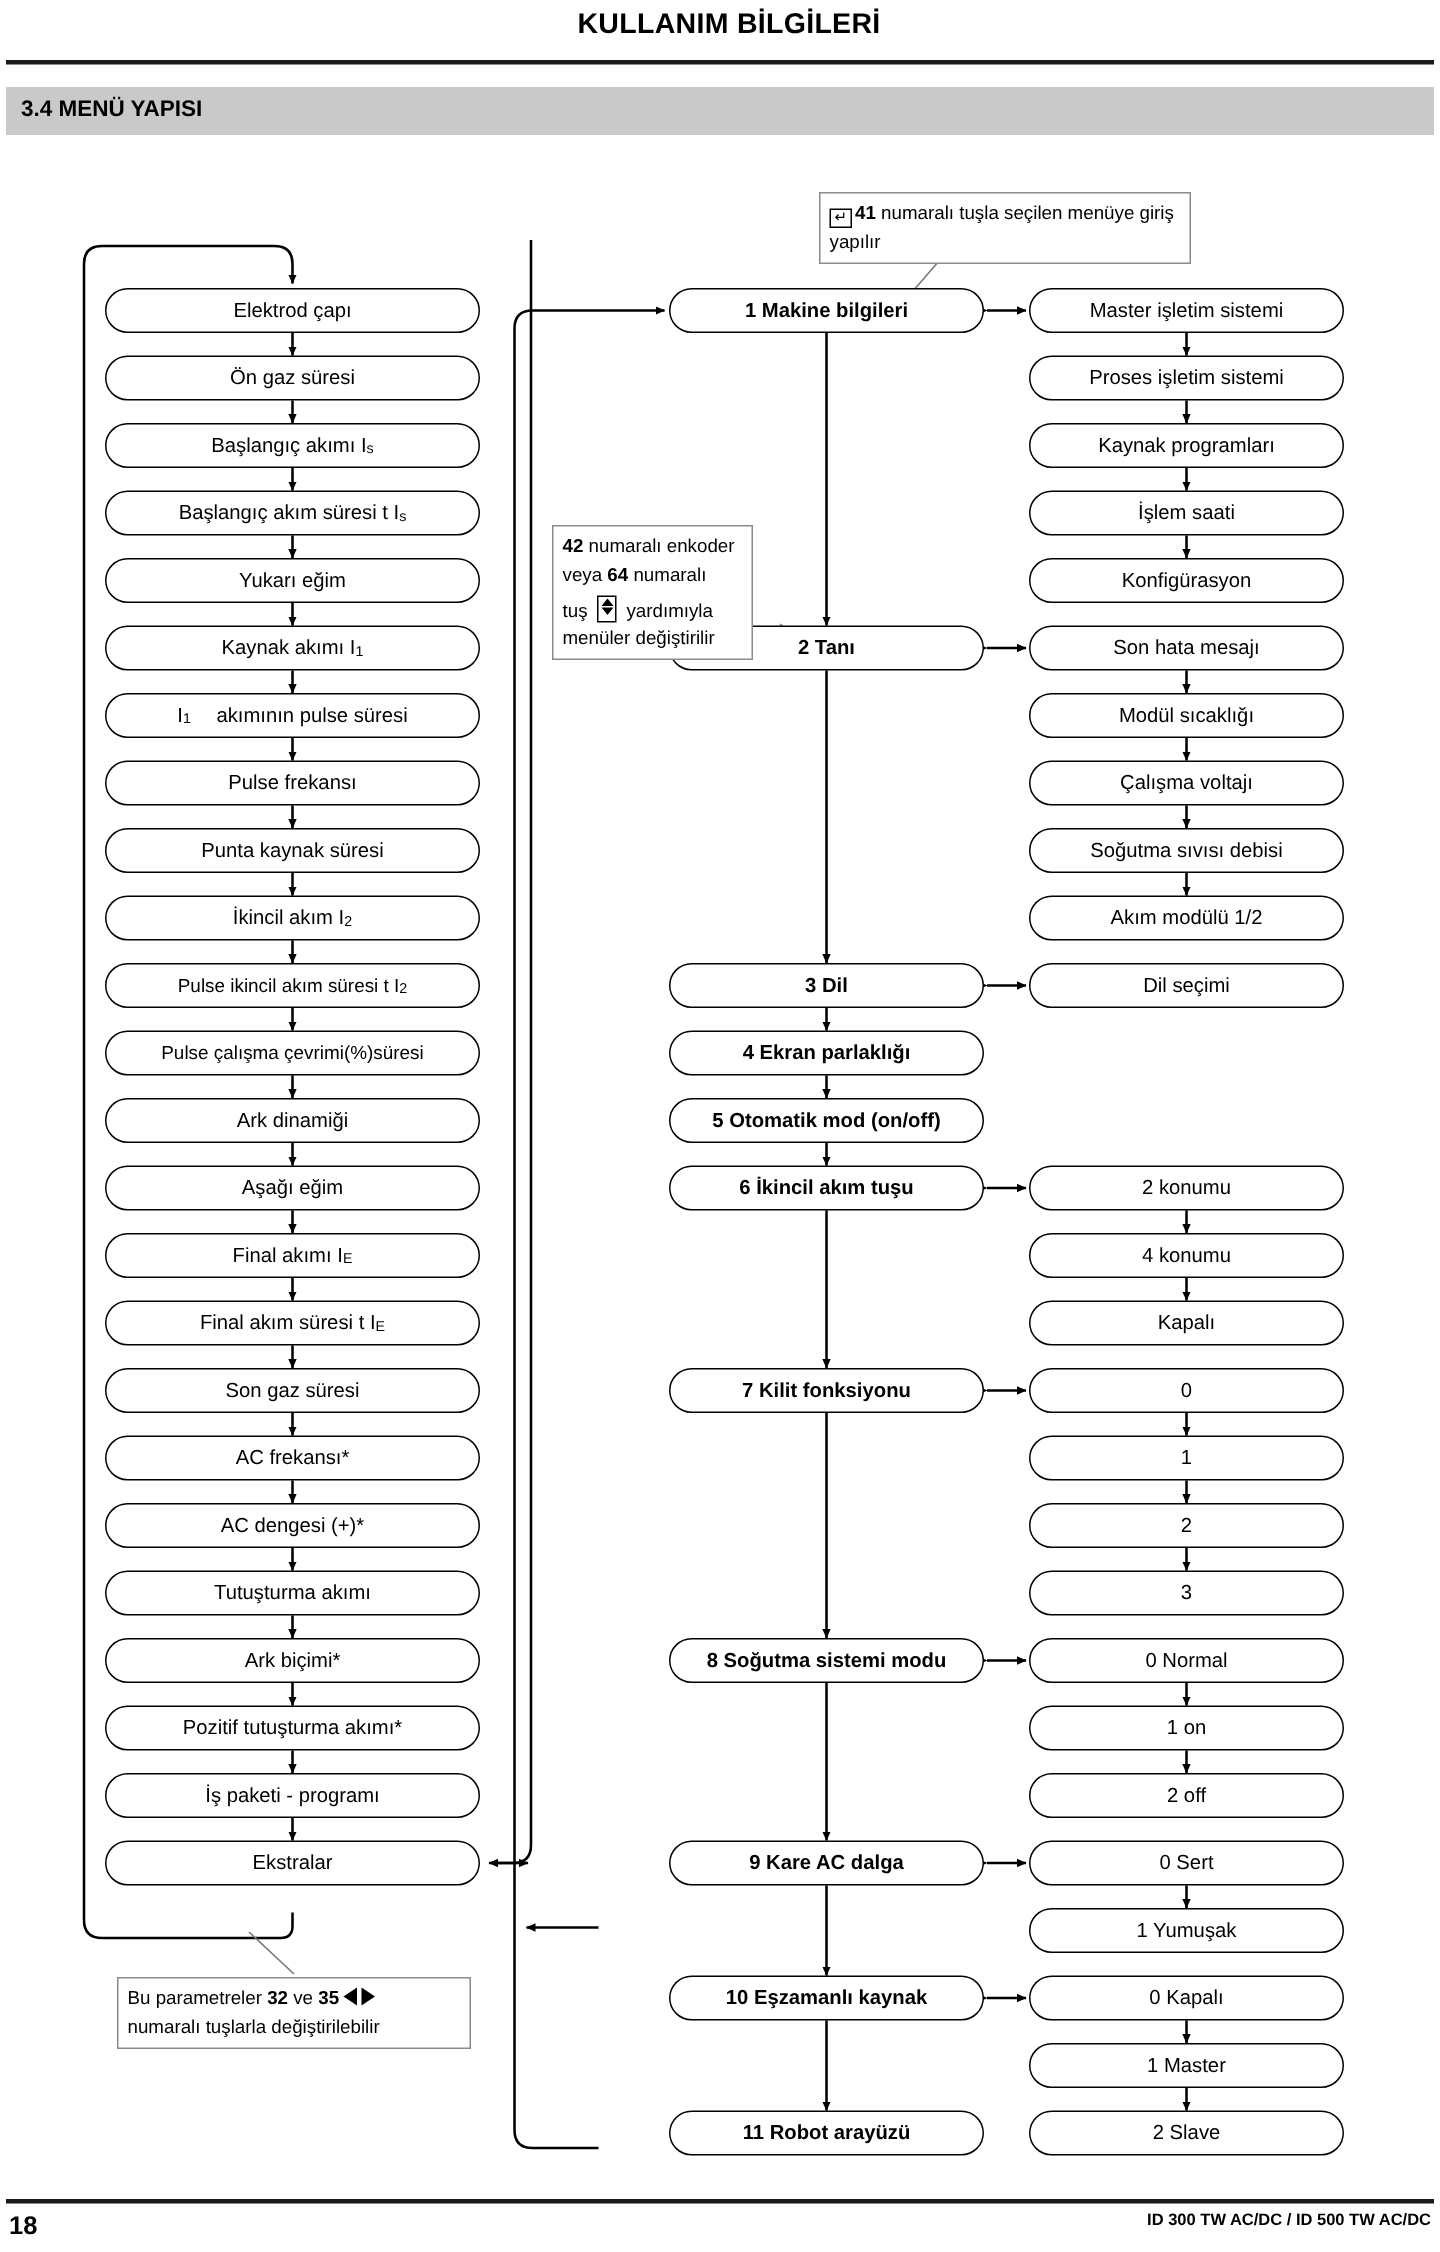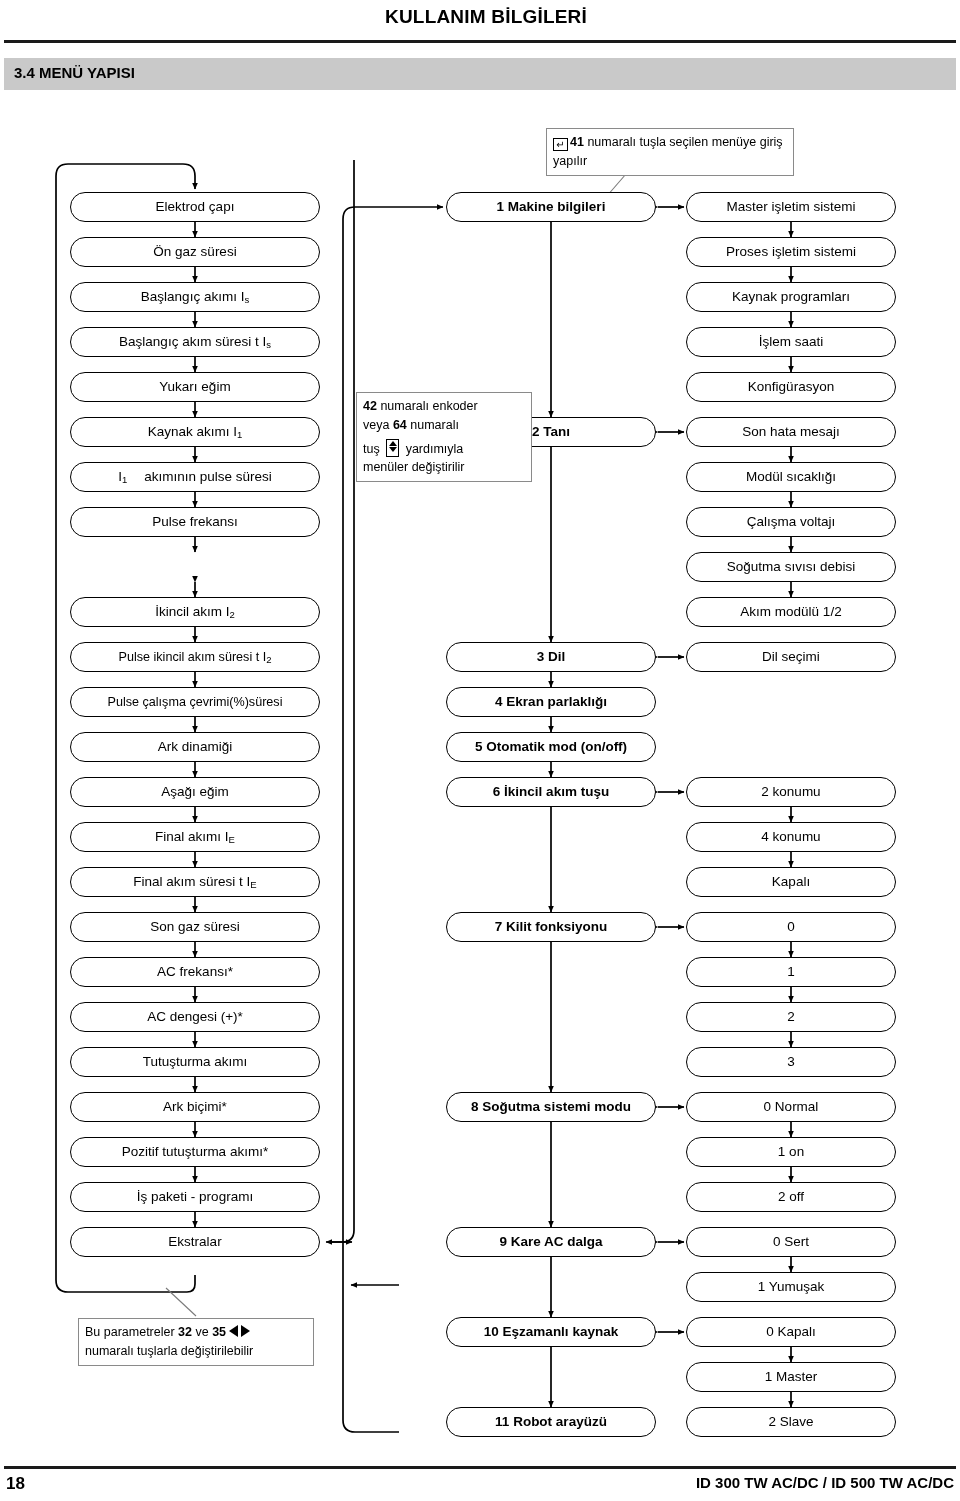--- a/index.html
+++ b/index.html
@@ -37,21 +37,21 @@
     position:absolute; left:4px; top:1466px; width:952px; height:3px;
     border-top:2px solid #1a1a1a;
     border-bottom:1px solid #1a1a1a;
   }
   #footer-page-number {
     position:absolute; left:6px; top:1474px;
     font-size:17px; font-weight:bold;
   }
   #footer-model {
     position:absolute; right:6px; top:1474px;
-    font-size:15px; font-weight:bold;
+    font-size:11px; font-weight:bold;
   }
 
   
   #diagram {
     position:absolute; left:0; top:100px; width:960px; height:1360px;
   }
   #wire-layer {
     position:absolute; left:0; top:0; width:960px; height:1360px;
     pointer-events:none;
   }
@@ -86,21 +86,21 @@
     border:1px solid #8a8a8a;
     background:#fff;
     font-size:12.5px;
     line-height:1.5;
     padding:4px 6px;
     z-index:5;
   }
   .note b { font-weight:bold; }
 
   #note-enter  { left:546px; top:28px;  width:248px; }
-  #note-encoder{ left:356px; top:250px; width:176px;margin-top:42px; }
+  #note-encoder{ left:368px; top:250px; width:134px; }
   #note-params { left:78px;  top:1218px; width:236px; }
 
   
   .key-enter {
     display:inline-block; width:15px; height:13px;
     border:1.3px solid #000; position:relative; top:2px;
     margin-right:2px;
     font-size:10px; line-height:11px; text-align:center;
   }
   .key-updown {
@@ -255,20 +255,23 @@
       <sub>1</sub>
     </div>
   <div class="node col-left" style="top:362px">
       <span class="lbl">I</span>
       <sub>1</sub>
       <span class="lbl" style="margin-left:17px">akımının pulse süresi</span>
     </div>
   <div class="node col-left" style="top:407px">
       <span class="lbl">Pulse frekansı</span>
     </div>
+  <div class="node col-left" style="top:452px">
+      <span class="lbl">Punta kaynak süresi</span>
+    </div>
   <div class="node col-left" style="top:497px">
       <span class="lbl">İkincil akım I</span>
       <sub>2</sub>
     </div>
   <div class="node col-left tight" style="top:542px">
       <span class="lbl">Pulse ikincil akım süresi t I</span>
       <sub>2</sub>
     </div>
   <div class="node col-left tight" style="top:587px">
       <span class="lbl">Pulse çalışma çevrimi(%)süresi</span>

